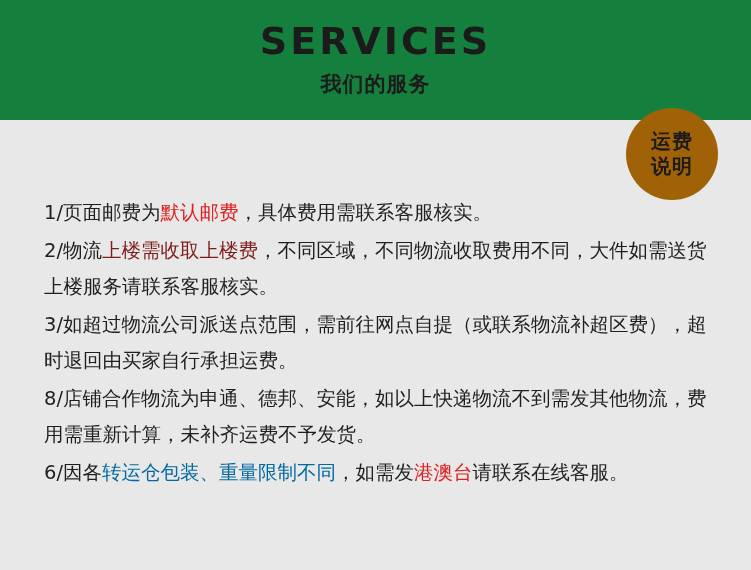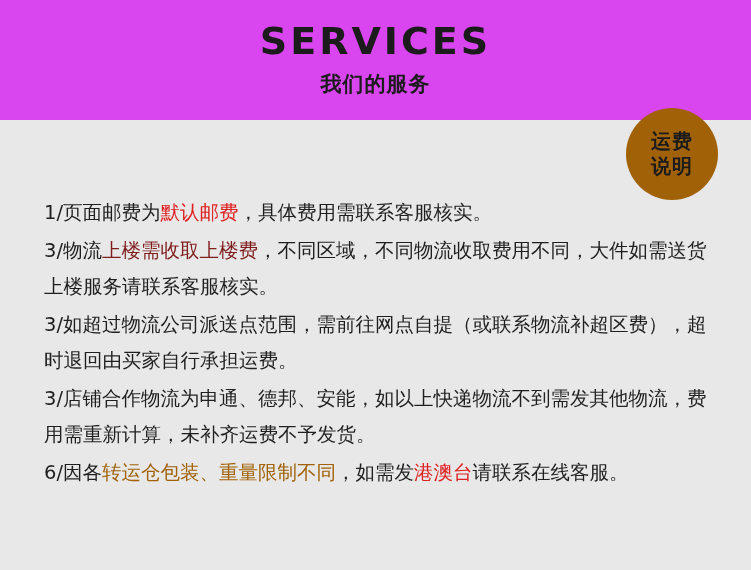--- a/index.html
+++ b/index.html
@@ -19,21 +19,21 @@
     height: 570px;
     background: #ffffff;
   }
   
   .header {
     position: absolute;
     top: 0;
     left: 0;
     width: 751px;
     height: 120px;
-    background: #d946ef;
+    background: #15803d;
     text-align: center;
   }
   .title-en {
     margin: 0;
     padding-top: 22px;
     font-family: "DejaVu Sans", sans-serif;
     font-size: 38px;
     font-weight: 800;
     letter-spacing: 3px;
     color: #1b1b1b;
@@ -113,19 +113,19 @@
 
   <div class="panel"></div>
 
   <div class="badge">
     <span class="badge-line">运费</span>
     <span class="badge-line">说明</span>
   </div>
 
   <div class="list" id="terms-list">
       <p class="item"><span>1/页面邮费为</span><span class="hl" style="color: rgb(224, 32, 32);">默认邮费</span><span>，具体费用需联系客服核实。</span></p>
-      <p class="item"><span>3/物流</span><span class="hl" style="color: #7f1d1d;">上楼需收取上楼费</span><span>，不同区域，不同物流收取费用不同，大件如需送货上楼服务请联系客服核实。</span></p>
+      <p class="item"><span>2/物流</span><span class="hl" style="color: #7f1d1d;">上楼需收取上楼费</span><span>，不同区域，不同物流收取费用不同，大件如需送货上楼服务请联系客服核实。</span></p>
       <p class="item"><span>3/如超过物流公司派送点范围，需前往网点自提（或联系物流补超区费），超时退回由买家自行承担运费。</span></p>
-      <p class="item"><span>3/店铺合作物流为申通、德邦、安能，如以上快递物流不到需发其他物流，费用需重新计算，未补齐运费不予发货。</span></p>
-      <p class="item"><span>6/因各</span><span class="hl" style="color: #a16207;">转运仓包装、重量限制不同</span><span>，如需发</span><span class="hl" style="color: rgb(224, 32, 32);">港澳台</span><span>请联系在线客服。</span></p>
+      <p class="item"><span>8/店铺合作物流为申通、德邦、安能，如以上快递物流不到需发其他物流，费用需重新计算，未补齐运费不予发货。</span></p>
+      <p class="item"><span>6/因各</span><span class="hl" style="color: #0369a1;">转运仓包装、重量限制不同</span><span>，如需发</span><span class="hl" style="color: rgb(224, 32, 32);">港澳台</span><span>请联系在线客服。</span></p>
     </div>
 
 </div>
 
 </body></html>

